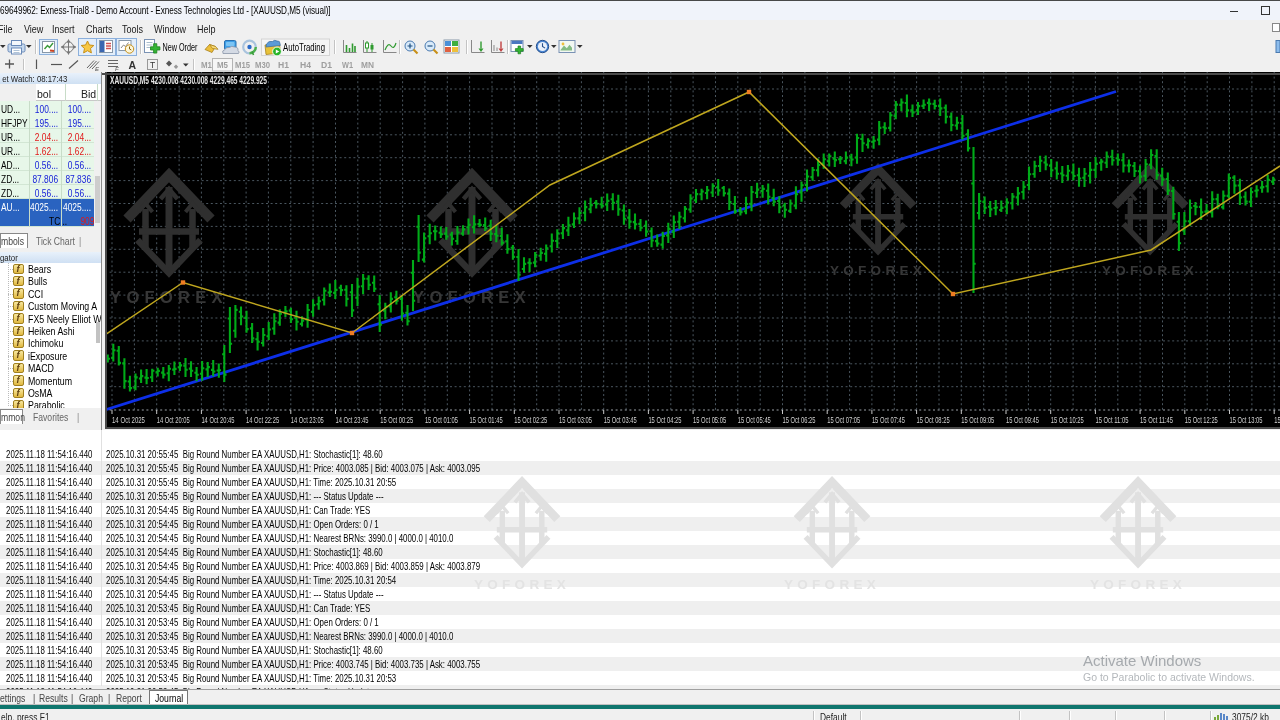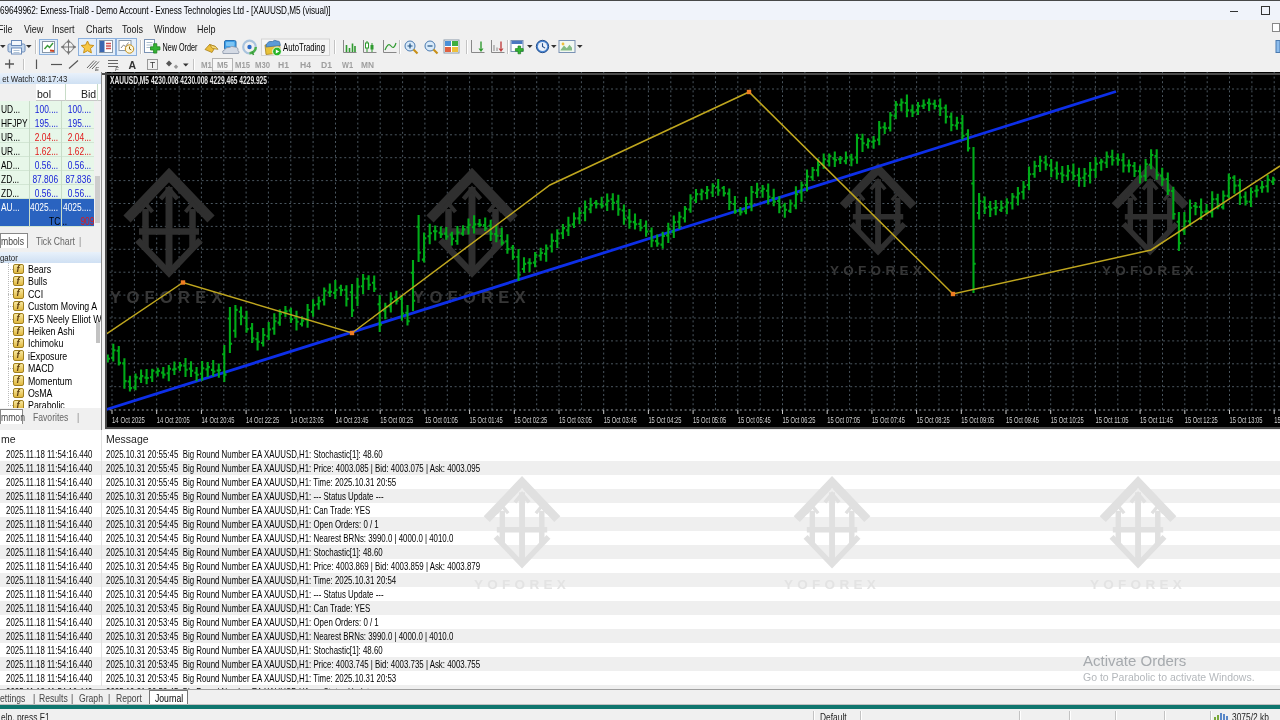--- a/index.html
+++ b/index.html
@@ -474,24 +474,20 @@
       <text x="1169.2" y="351" textLength="33" lengthAdjust="spacingAndGlyphs">15 Oct 13:45</text>
     </g>
     <text x="5" y="12" font-family="Liberation Sans, sans-serif" font-size="10" font-weight="bold" fill="#e8e8e8" textLength="157" lengthAdjust="spacingAndGlyphs">XAUUSD,M5 4230.008 4230.008 4229.465 4229.925</text>
   </svg>
 <div class="abs" style="left:101px;top:72px;width:1px;height:358px;background:#8a8a8a"></div>
 <div class="abs" style="left:105px;top:72px;width:2px;height:356px;background:#4a4a4a"></div>
 <div class="abs" style="left:102px;top:73.2px;width:1178px;height:2.2px;background:#4a4a4a"></div>
 <div class="abs" style="left:105px;top:427px;width:1175px;height:1.5px;background:#4a4a4a"></div>
 
 <div id="journal" class="abs">
- <div id="jhead">
-      <span style="position:absolute;left:1px">me</span>
-      <span style="position:absolute;left:106px">Message</span>
-    </div>
  <div style="position:absolute;left:0;top:17px;width:1280px;height:1px;background:#e0e0e0"></div>
  <div class="jrow" style="top:17px;background:#ffffff">
       <span class="jts">2025.11.18 11:54:16.440</span>
       <span class="jmsg">2025.10.31 20:55:45&nbsp; Big Round Number EA XAUUSD,H1: Stochastic[1]: 48.60</span>
     </div>
     <div class="jrow" style="top:31px;background:#efefef">
       <span class="jts">2025.11.18 11:54:16.440</span>
       <span class="jmsg">2025.10.31 20:55:45&nbsp; Big Round Number EA XAUUSD,H1: Price: 4003.085 | Bid: 4003.075 | Ask: 4003.095</span>
     </div>
     <div class="jrow" style="top:45px;background:#ffffff">
@@ -590,21 +586,21 @@
         <path d="M20,39 L20,79" stroke-width="6.5"></path>
         <path d="M13,42 L20,33.5 L27,42" stroke-width="4"></path>
         <path d="M67,39 L67,79" stroke-width="6.5"></path>
         <path d="M60,42 L67,33.5 L74,42" stroke-width="4"></path>
         <path d="M13.5,61.5 L73.5,61.5" stroke-width="6.5"></path>
         <path d="M12,70 L43.5,103 L75,70" stroke-width="6.5"></path>
       </g>
       <text x="1138" y="159" text-anchor="middle" font-family="Liberation Sans, sans-serif" font-size="13.5" font-weight="bold" letter-spacing="4.3" fill="#e3e3e3">YOFOREX</text>
     </svg>
  <div id="jsep"></div>
- <div style="position:absolute;left:1083px;top:222px;font-size:15px;color:#a6aaae">Activate Orders</div>
+ <div style="position:absolute;left:1083px;top:222px;font-size:15px;color:#a6aaae">Activate Windows</div>
  <div style="position:absolute;left:1083px;top:241px;font-size:10.5px;color:#b4b8bc">Go to Parabolic to activate Windows.</div>
 </div>
 
 <div id="tabbar" class="abs">
  <div id="jtab"></div>
  <span class="tab" style="left:0px">ettings</span>
  <span class="tab" style="left:33px">|</span>
  <span class="tab" style="left:39px">Results</span>
  <span class="tab" style="left:71px">|</span>
  <span class="tab" style="left:79px">Graph</span>

